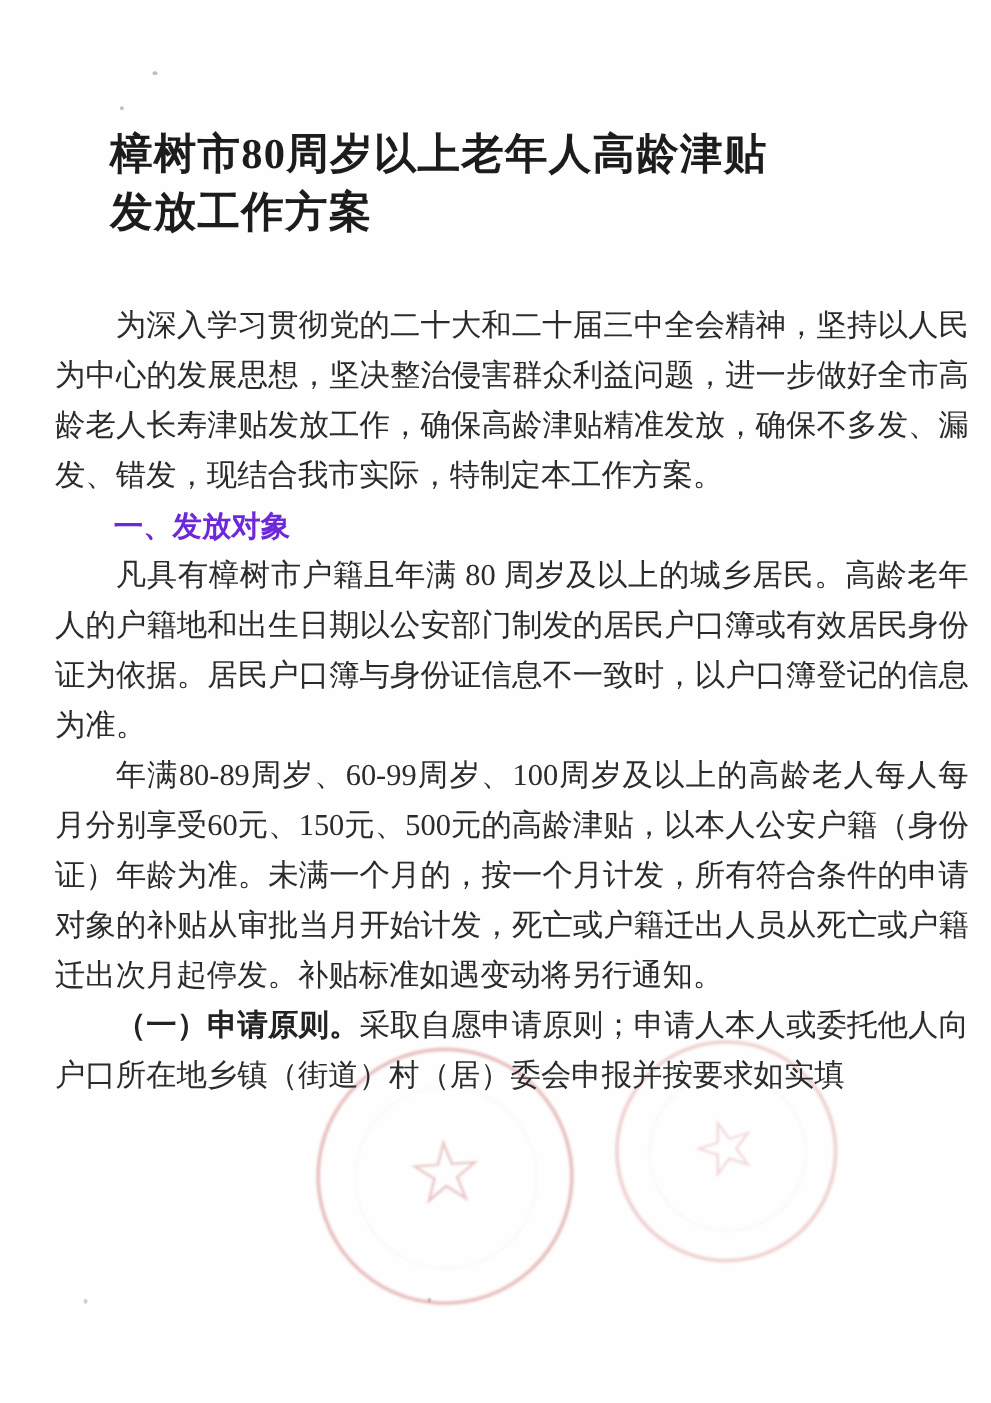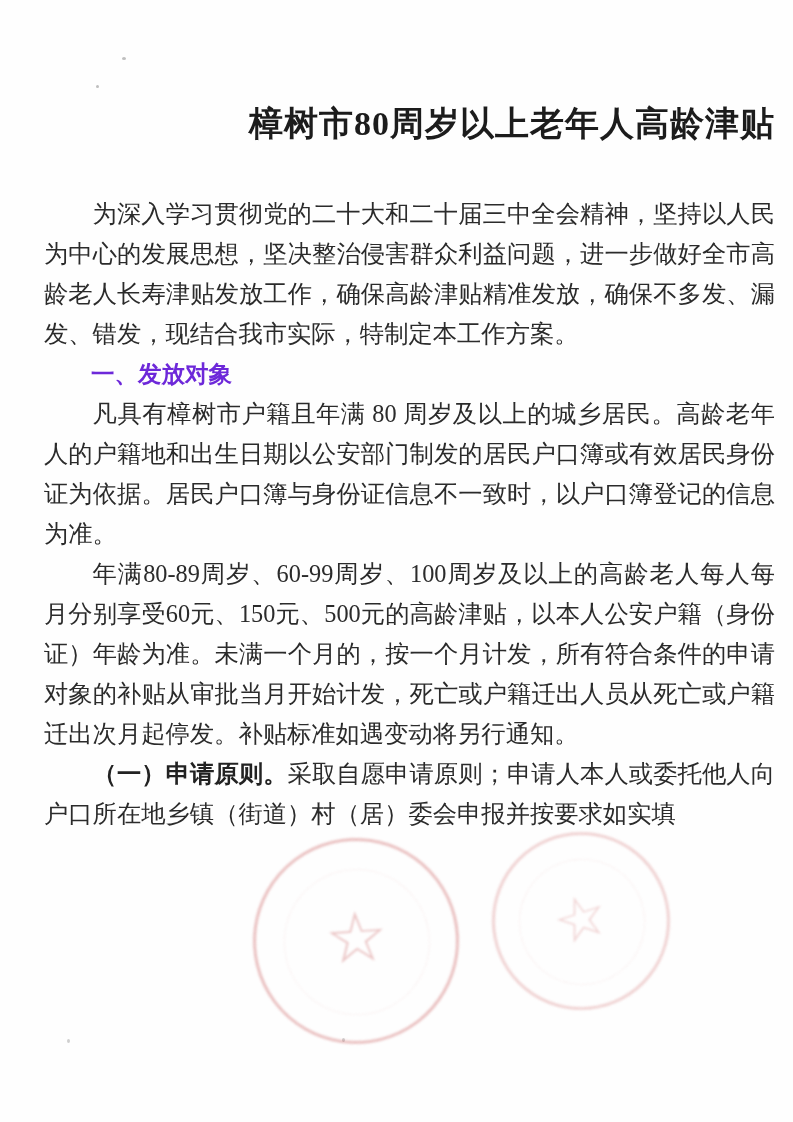--- a/index.html
+++ b/index.html
@@ -13,21 +13,21 @@
     height: 1122px;
     background: #fefefe;
     overflow: hidden;
     font-family: "Liberation Serif", "DejaVu Serif", serif;
     color: #2b2b2b;
   }
   
   .doc-title {
     margin-top: 100px;
     padding: 0 18px 0 88px;
-    text-align: right;
+    text-align: left;
     font-weight: bold;
     color: #1c1c1c;
     font-size: 34px;
     line-height: 47px;
     letter-spacing: 1px;
   }
   
   .doc-body {
     position: relative;
     z-index: 2;
@@ -127,20 +127,21 @@
     <span class="star">☆</span>
   </div>
 
   <span class="speck s1"></span>
   <span class="speck s2"></span>
   <span class="speck s3"></span>
   <span class="speck s4"></span>
 
   <div class="doc-title">
     <div>樟树市80周岁以上老年人高龄津贴</div>
+    <div>发放工作方案</div>
   </div>
 
   <div class="doc-body">
 
     <p>为深入学习贯彻党的二十大和二十届三中全会精神，坚持以人民为中心的发展思想，坚决整治侵害群众利益问题，进一步做好全市高龄老人长寿津贴发放工作，确保高龄津贴精准发放，确保不多发、漏发、错发，现结合我市实际，特制定本工作方案。</p>
 
     <h2 class="sec-heading">一、发放对象</h2>
     <p>凡具有樟树市户籍且年满 80 周岁及以上的城乡居民。高龄老年人的户籍地和出生日期以公安部门制发的居民户口簿或有效居民身份证为依据。居民户口簿与身份证信息不一致时，以户口簿登记的信息为准。</p>
 
     <p>年满80-89周岁、60-99周岁、100周岁及以上的高龄老人每人每月分别享受60元、150元、500元的高龄津贴，以本人公安户籍（身份证）年龄为准。未满一个月的，按一个月计发，所有符合条件的申请对象的补贴从审批当月开始计发，死亡或户籍迁出人员从死亡或户籍迁出次月起停发。补贴标准如遇变动将另行通知。</p>

